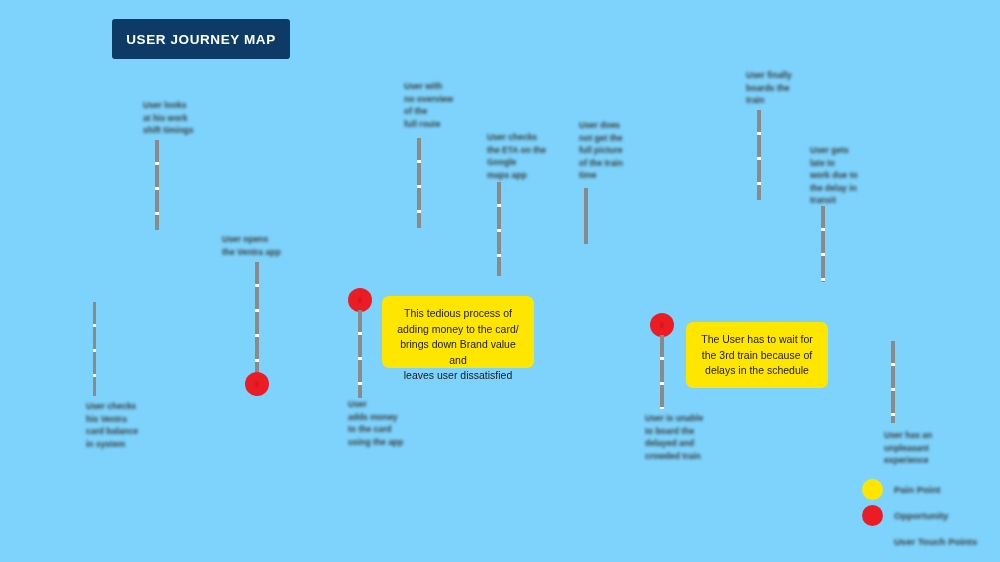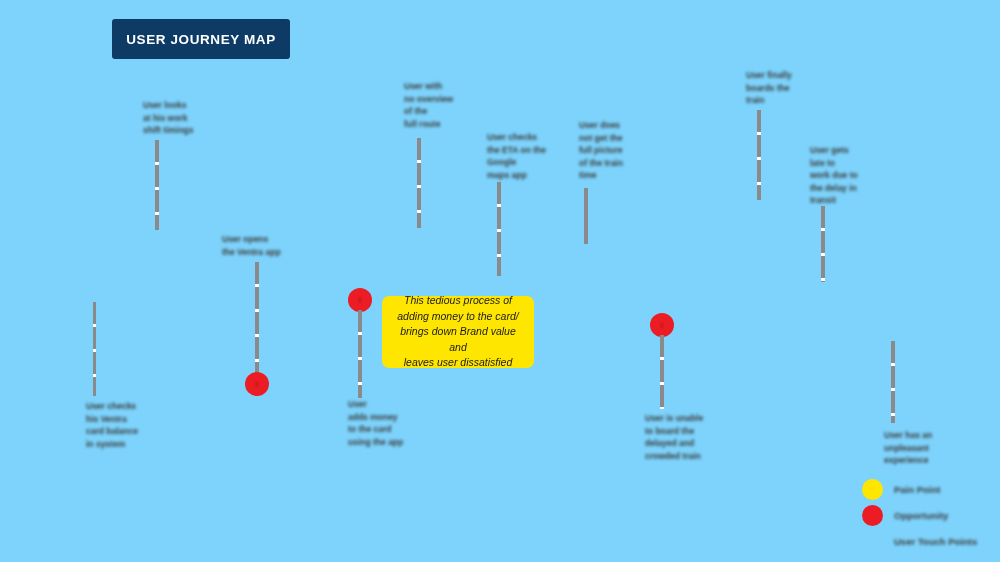--- a/index.html
+++ b/index.html
@@ -96,25 +96,24 @@
     filter: blur(1.1px);
     -webkit-filter: blur(1.1px);
   }
 
   
   .callout {
     position: absolute;
     background: #ffe600;
     border-radius: 7px;
     display: flex;
-    align-items: center;
+    align-items: flex-start;
     justify-content: center;
     padding: 10px 12px;
     box-sizing: border-box;
-    font-style: italic;
   }
   .callout .callout-text {
     font-size: 10.5px;
     line-height: 15.5px;
     color: #1a1a1a;
     text-align: center;
     white-space: pre-line;
   }
 
   
@@ -257,20 +256,25 @@
   </div>
 
 
   <div class="callout" style="left:382px; top:296px; width:152px; height:72px;">
     <span class="callout-text">This tedious process of
 adding money to the card/
 brings down Brand value and
 leaves user dissatisfied</span>
   </div>
 
+  <div class="callout" style="left:686px; top:322px; width:142px; height:66px;">
+    <span class="callout-text">The User has to wait for
+the 3rd train because of
+delays in the schedule</span>
+  </div>
 
   <div id="legend">
     <div class="legend-row">
       <div class="legend-swatch pain"></div>
       <span class="legend-label">Pain Point</span>
     </div>
     <div class="legend-row">
       <div class="legend-swatch opp"></div>
       <span class="legend-label">Opportunity</span>
     </div>

